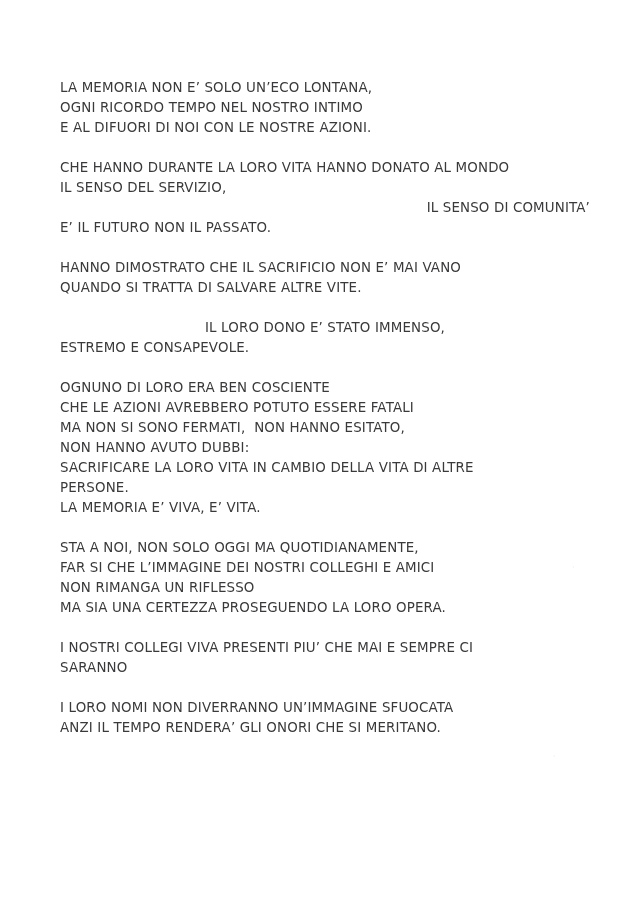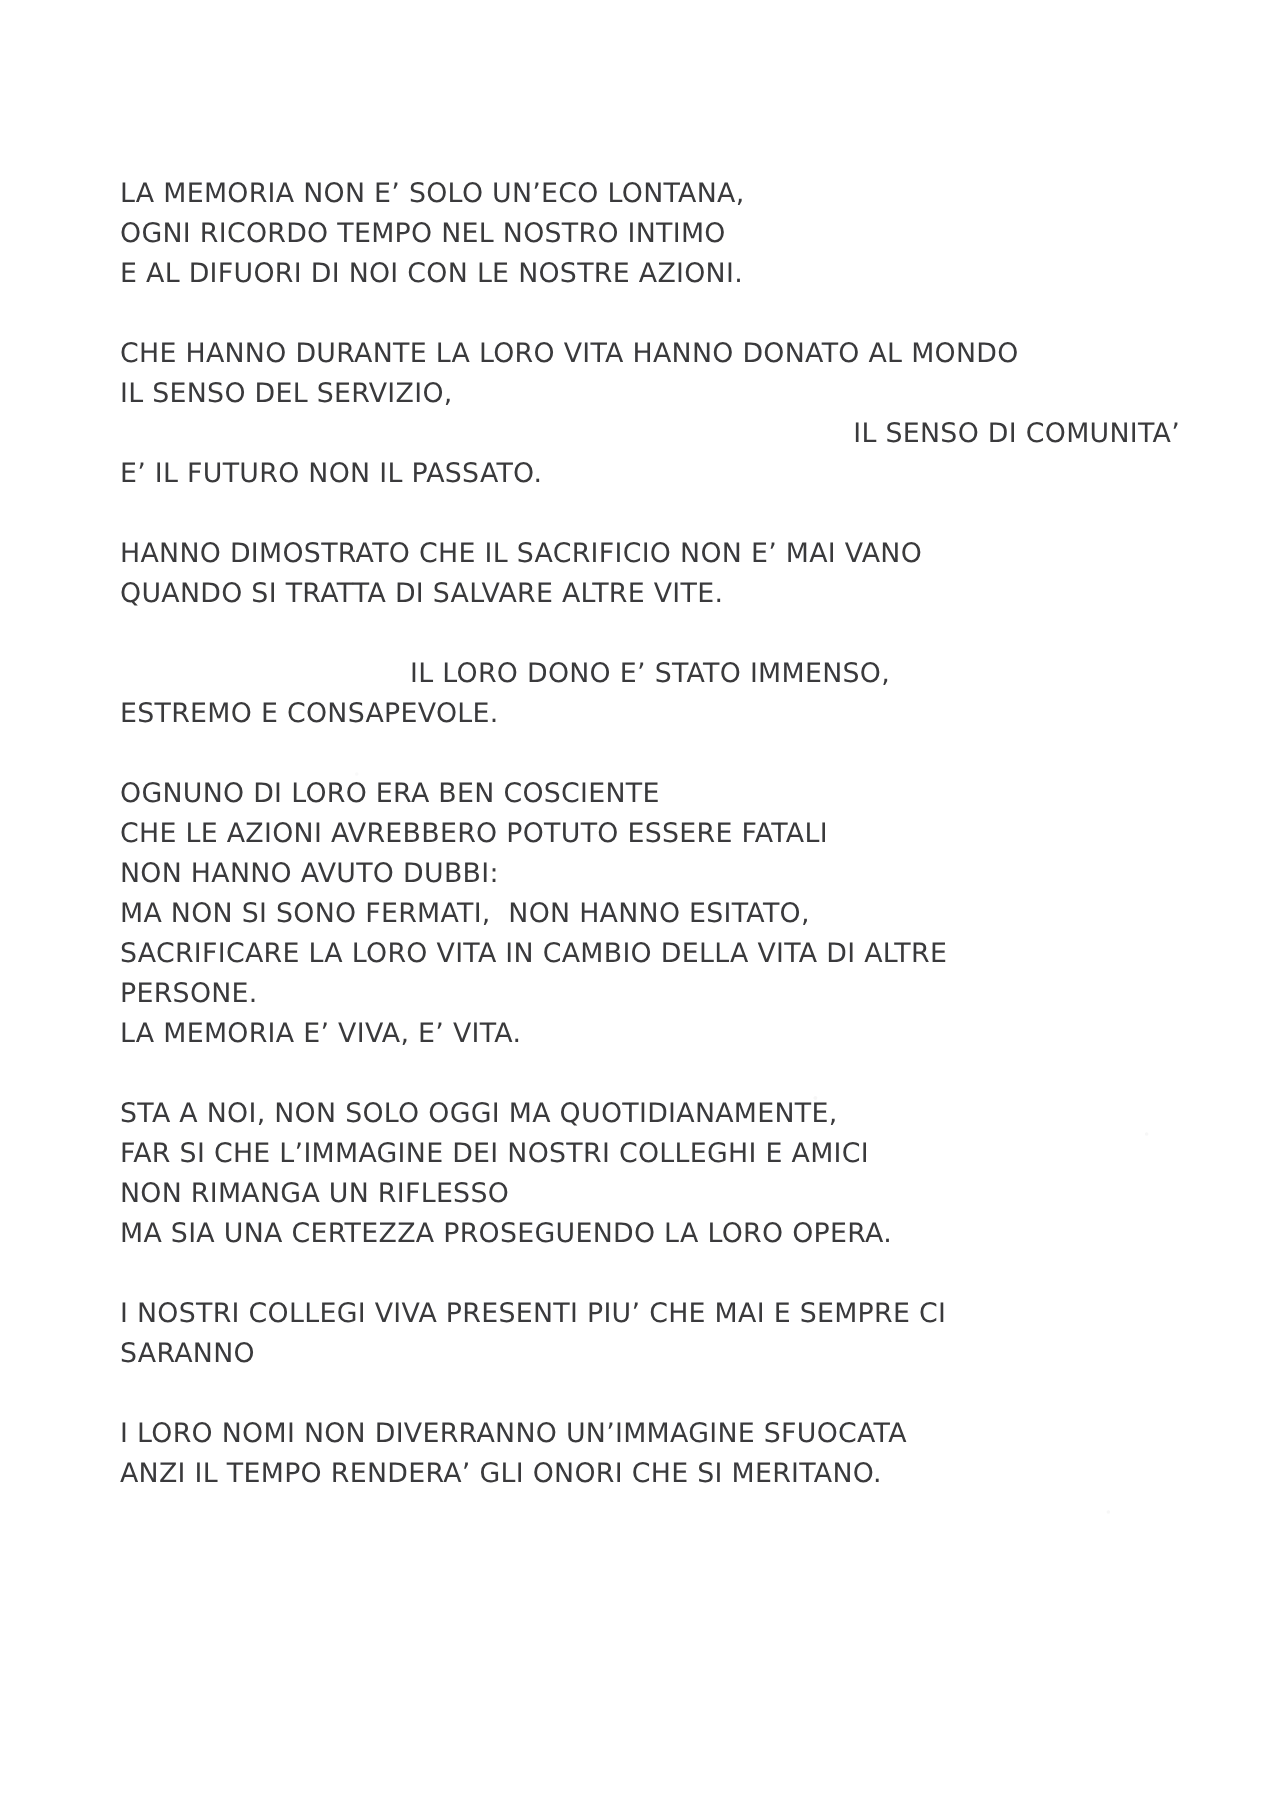--- a/index.html
+++ b/index.html
@@ -31,21 +31,21 @@
       radial-gradient(circle at 28% 43%, rgba(0,0,0,0.022) 0 0.6px, transparent 1.1px);
     pointer-events: none;
   }
   #text-body {
     position: absolute;
     left: 60px;
     top: 74px;
     width: 530px;
   }
   .para {
-    margin: 14px 0 20px 0;
+    margin: 4px 0 20px 0;
   }
   .para:last-child {
     margin-bottom: 0;
   }
   .line {
     font-size: 13.4px;
     line-height: 20px;
     letter-spacing: 0.15px;
     color: #3a3a3c;
     white-space: pre;
@@ -72,22 +72,22 @@
         <div class="line" style="color: rgb(58, 58, 60);">HANNO DIMOSTRATO CHE IL SACRIFICIO NON E’ MAI VANO</div>
         <div class="line" style="color: rgb(58, 58, 60);">QUANDO SI TRATTA DI SALVARE ALTRE VITE.</div>
       </div>
       <div class="para">
         <div class="line" style="color: rgb(58, 58, 60); text-align: center;">IL LORO DONO E’ STATO IMMENSO,</div>
         <div class="line" style="color: rgb(58, 58, 60);">ESTREMO E CONSAPEVOLE.</div>
       </div>
       <div class="para">
         <div class="line" style="color: rgb(58, 58, 60);">OGNUNO DI LORO ERA BEN COSCIENTE</div>
         <div class="line" style="color: rgb(58, 58, 60);">CHE LE AZIONI AVREBBERO POTUTO ESSERE FATALI</div>
+        <div class="line" style="color: rgb(58, 58, 60);">MA NON SI SONO FERMATI,  NON HANNO ESITATO,</div>
         <div class="line" style="color: rgb(58, 58, 60);">NON HANNO AVUTO DUBBI:</div>
-        <div class="line" style="color: rgb(58, 58, 60);">MA NON SI SONO FERMATI,  NON HANNO ESITATO,</div>
         <div class="line" style="color: rgb(58, 58, 60);">SACRIFICARE LA LORO VITA IN CAMBIO DELLA VITA DI ALTRE</div>
         <div class="line" style="color: rgb(58, 58, 60);">PERSONE.</div>
         <div class="line" style="color: rgb(58, 58, 60);">LA MEMORIA E’ VIVA, E’ VITA.</div>
       </div>
       <div class="para">
         <div class="line" style="color: rgb(58, 58, 60);">STA A NOI, NON SOLO OGGI MA QUOTIDIANAMENTE,</div>
         <div class="line" style="color: rgb(58, 58, 60);">FAR SI CHE L’IMMAGINE DEI NOSTRI COLLEGHI E AMICI</div>
         <div class="line" style="color: rgb(58, 58, 60);">NON RIMANGA UN RIFLESSO</div>
         <div class="line" style="color: rgb(58, 58, 60);">MA SIA UNA CERTEZZA PROSEGUENDO LA LORO OPERA.</div>
       </div>

